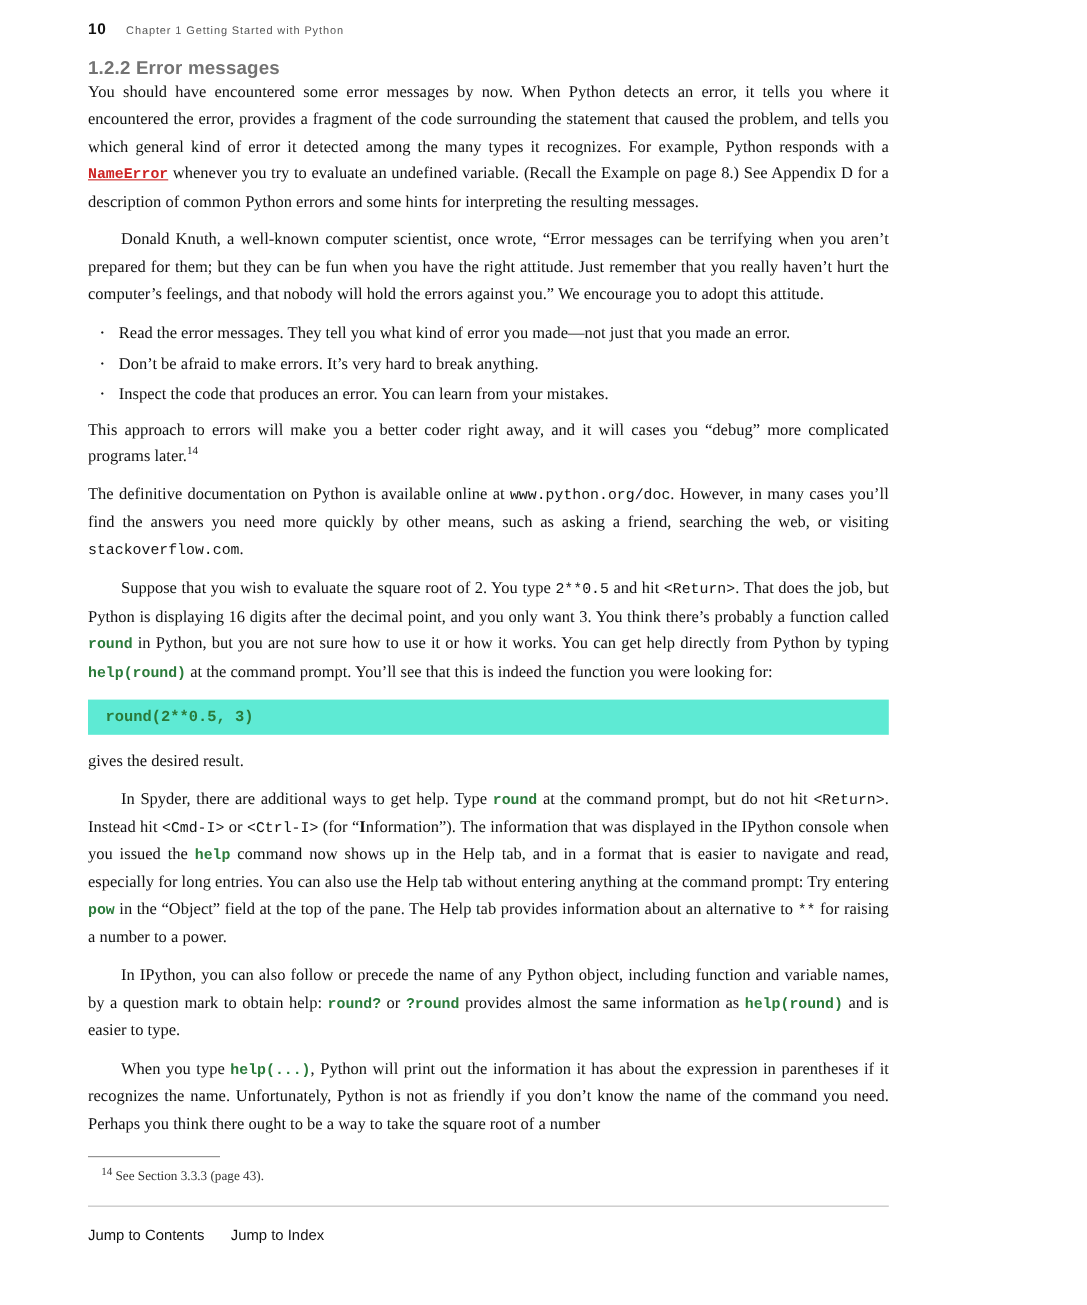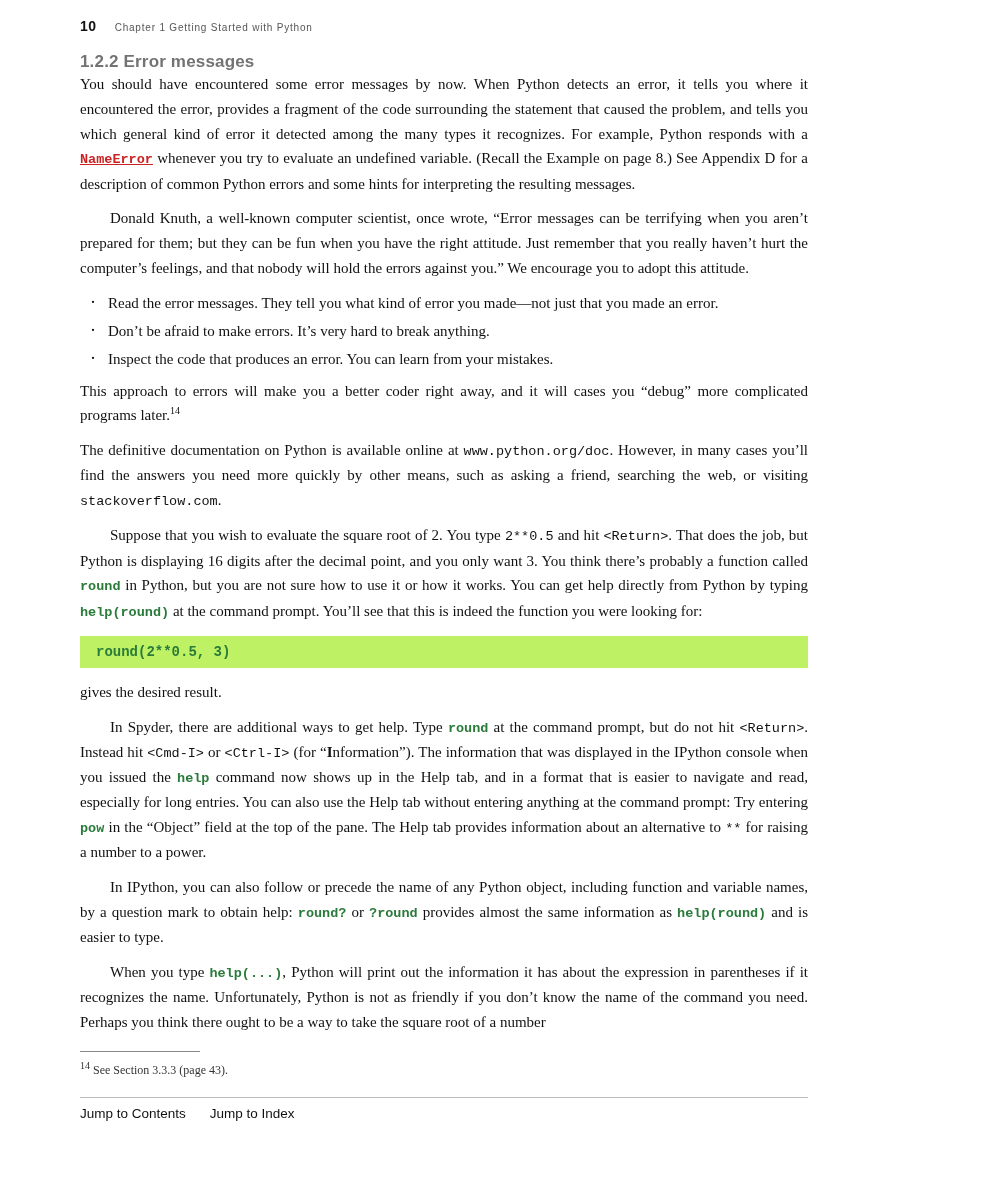--- a/index.html
+++ b/index.html
@@ -71,21 +71,21 @@
     .code-inline.green {
       color: #2a7a3a;
       font-weight: bold;
     }
     .code-inline.red {
       color: #cc2222;
       font-weight: bold;
       text-decoration: underline;
     }
     .code-block {
-      background: #bef264;
+      background: #5eead4;
       border: none;
       font-family: 'Courier New', Courier, monospace;
       font-size: 14px;
       color: #2a7a3a;
       font-weight: bold;
       padding: 8px 16px;
       margin: 12px 0 12px 0;
       display: block;
     }
     ul.bullet-list {
@@ -114,26 +114,27 @@
     .footnote-divider {
       border: none;
       border-top: 1px solid #888;
       width: 120px;
       margin: 16px 0 6px 0;
     }
     .footnote {
       font-size: 12px;
       color: #333;
       line-height: 1.5;
+      margin-left: 12px;
     }
     .footer-nav {
       display: flex;
       gap: 24px;
       margin-top: 18px;
-      padding-top: 8px;
+      padding-top: 18px;
       border-top: 1px solid #bbb;
     }
     .footer-nav a {
       font-family: 'Arial', sans-serif;
       font-size: 13.5px;
       color: #111;
       text-decoration: none;
       cursor: pointer;
     }
     .bold { font-weight: bold; }

